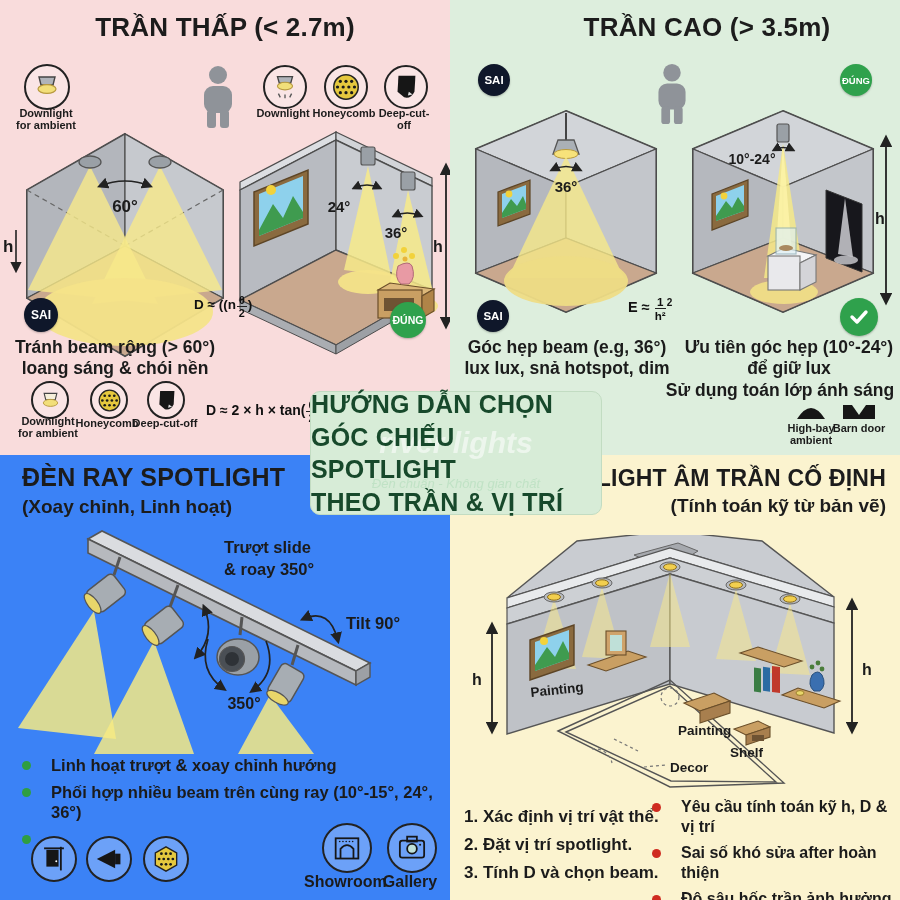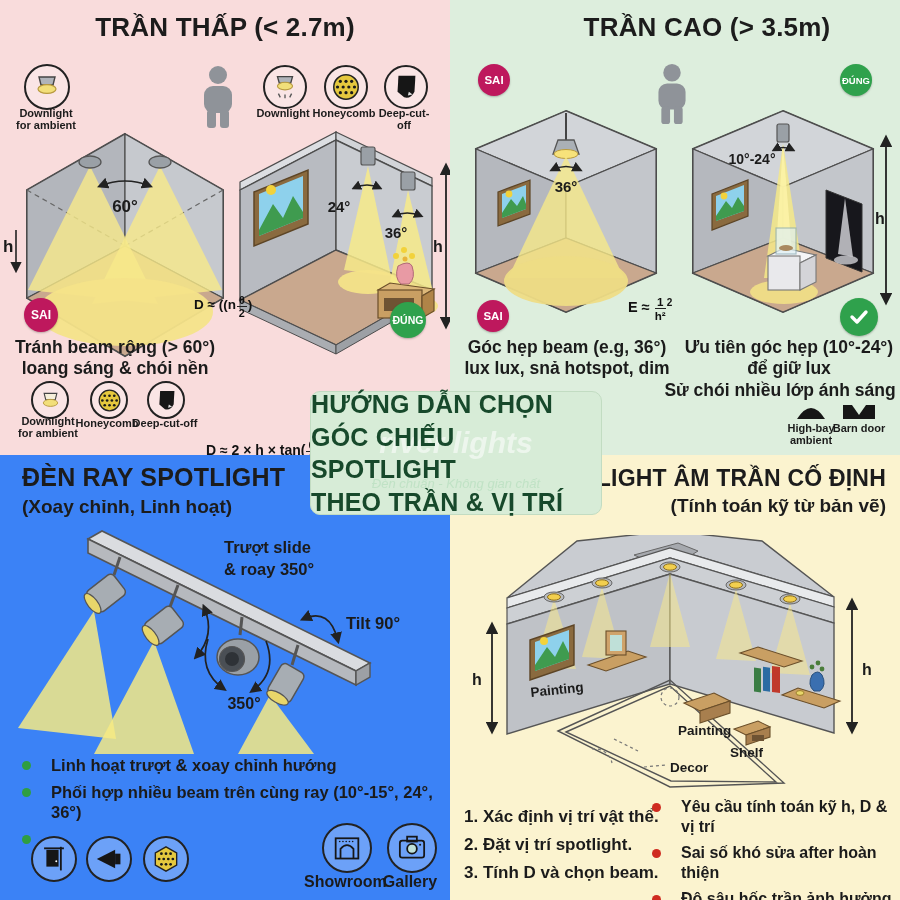--- a/index.html
+++ b/index.html
@@ -4,21 +4,21 @@
 <style>
   html,body{margin:0;padding:0;}
   .canvas{position:relative;width:900px;height:900px;overflow:hidden;
     font-family:"Liberation Sans",sans-serif;background:#fff;}
   .q{position:absolute;}
   .abs{position:absolute;}
   .qtitle{font-weight:800;font-size:26px;color:#1c1c1c;letter-spacing:.2px;white-space:nowrap;}
   .qtitle .sub{font-weight:600;}
   .badge{position:absolute;border-radius:50%;color:#fff;font-weight:800;
     display:flex;align-items:center;justify-content:center;box-shadow:0 1px 2px rgba(0,0,0,.25);}
-  .badge.red{background:#be185d;}
+  .badge.red{background:#0f172a;}
   .badge.green{background:#2fa14c;}
   .cap{font-size:17.5px;color:#1b1b1b;line-height:1.22;white-space:pre-line;font-weight:600;}
   .iconcircle{position:absolute;border:2.2px solid #222;border-radius:50%;
     display:flex;align-items:center;justify-content:center;background:rgba(255,255,255,.25);}
   .iclabel{position:absolute;font-size:11px;color:#1b1b1b;text-align:center;
     line-height:1.08;white-space:pre-line;font-weight:600;}
   .formula{position:absolute;font-size:13.5px;color:#111;font-weight:600;white-space:nowrap;}
   .frac{display:inline-block;vertical-align:-0.55em;text-align:center;line-height:1;margin:0 1px;}
   .frac .fn{display:block;border-bottom:1.4px solid #222;padding:0 2px;font-size:.8em;}
   .frac .fd{display:block;padding-top:1px;font-size:.8em;}
@@ -210,21 +210,21 @@
     <div class="iclabel" style="left:72px;top:418px;width:70px;">Honeycomb</div>
 
     <div class="iconcircle" style="left:147px;top:381px;width:34px;height:34px;">
       <svg width="27" height="27" viewBox="0 0 34 34">
         <path d="M9,5 L27,5 L26,22 Q22,30 15,28 L8,22 Z" fill="#161616"></path>
         <path d="M20,22 l4,3 -5,1 z" fill="#fff" opacity=".85"></path>
       </svg>
     </div>
     <div class="iclabel" style="left:129px;top:418px;width:72px;">Deep-cut-off</div>
 
-    <div class="formula" style="left:206px;top:400px;font-size:14px;margin-top:40px;">
+    <div class="formula" style="left:206px;top:400px;font-size:14px;">
       <span>D ≈ 2 × h × tan(</span><span class="frac"><span class="fn">θ</span><span class="fd">2</span></span><span>)</span>
     </div>
   </div>
 
   <div class="q" style="left:450px;top:0;width:450px;height:455px;background:#ddeedd;">
     <div class="abs qtitle" style="left:0;top:12px;width:450px;text-align:center;padding-left:32px;">
       <span>TRẦN CAO</span>
       <span class="sub">(&gt; 3.5m)</span>
     </div>
 
@@ -315,21 +315,21 @@
 
     <div class="formula" style="left:178px;top:296px;font-size:14.5px;">
       <span>E ≈</span>
       <span class="frac"><span class="fn">1</span><span class="fd">h²</span></span><sup style="font-size:10px;">2</sup>
     </div>
 
     <div class="abs cap" style="left:8px;top:337px;width:218px;text-align:center;">Góc hẹp beam (e.g, 36°)
 lux lux, snả hotspot, dim</div>
     <div class="abs cap" style="left:232px;top:337px;width:214px;text-align:center;">Ưu tiên góc hẹp (10°-24°)
 để giữ lux</div>
-    <div class="abs cap" style="left:212px;top:380px;width:236px;text-align:center;">Sử chói nhiều lớp ánh sáng</div>
+    <div class="abs cap" style="left:212px;top:380px;width:236px;text-align:center;">Sử dụng toán lớp ánh sáng</div>
 
     <svg class="abs" style="left:344px;top:403px;" width="34" height="18" viewBox="0 0 34 18">
       <path d="M3,16 Q17,-6 31,16 Z" fill="#161616"></path>
     </svg>
     <div class="iclabel" style="left:330px;top:423px;width:62px;">High-bay
 ambient</div>
 
     <svg class="abs" style="left:392px;top:404px;" width="34" height="16" viewBox="0 0 34 16">
       <rect x="1" y="1" width="32" height="14" fill="#161616"></rect>
       <polygon points="10,1 24,1 17,11" fill="#ddeedd"></polygon>

